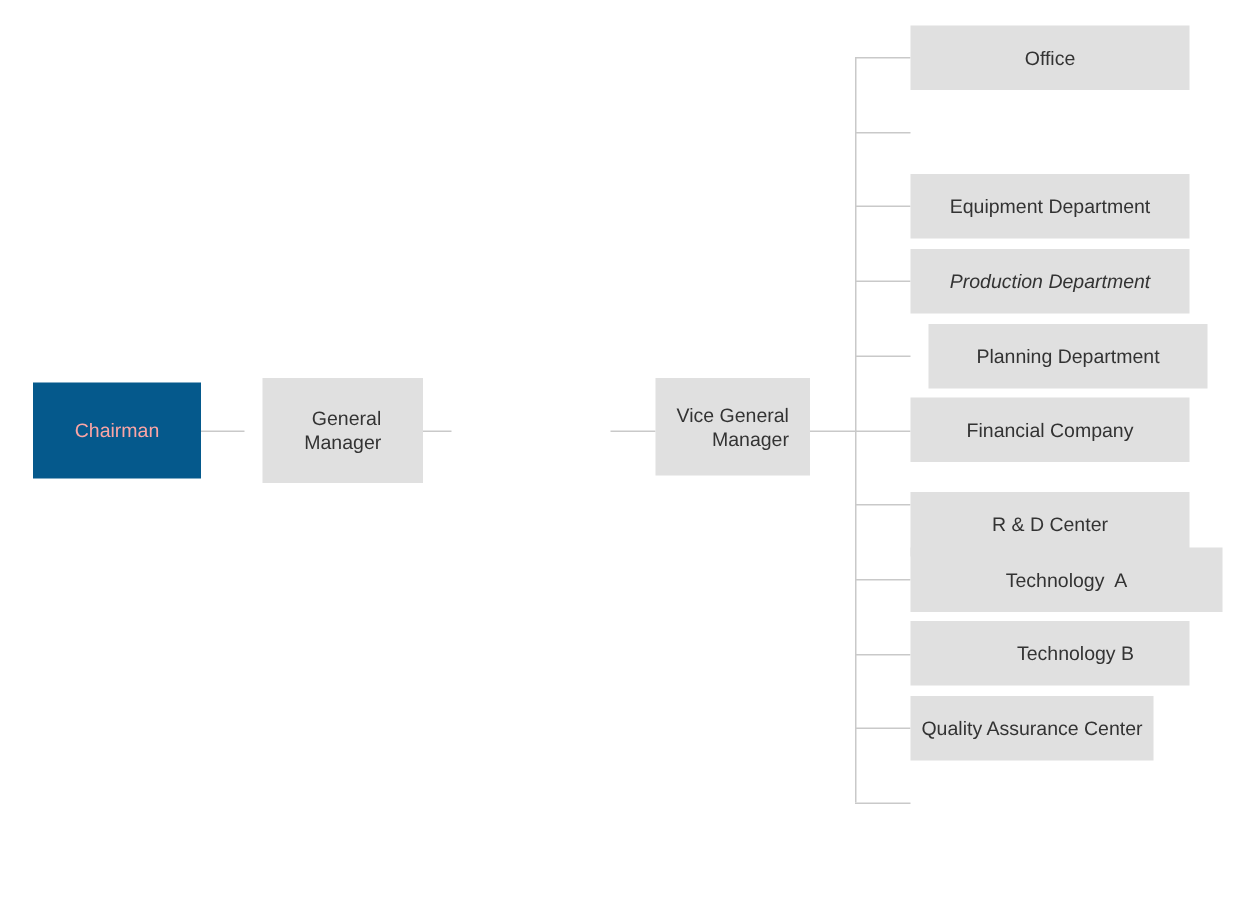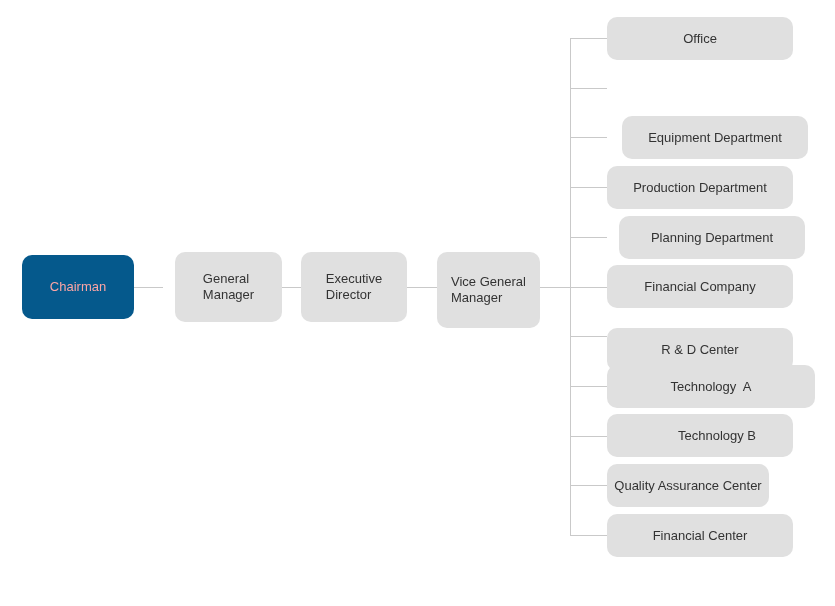--- a/index.html
+++ b/index.html
@@ -18,29 +18,28 @@
     width: 835px;
     height: 606px;
   }
 
   .node {
     position: absolute;
     box-sizing: border-box;
     display: flex;
     align-items: center;
     justify-content: center;
-    text-align: left;
+    text-align: right;
     font-size: 13px;
     line-height: 16px;
     color: #333333;
     background: #e0e0e0;
     padding: 2px 6px;
     white-space: pre-wrap;
     z-index: 2;
-    border-radius: 10px;
   }
   .node.root {
     background: #05598c;
     color: #fca5a5;
   }
 
   .connector {
     position: absolute;
     background: #c9c9c9;
     z-index: 1;
@@ -70,40 +69,37 @@
   <div class="connector h" style="left:570px; top:386px; width:37px;"></div>
   <div class="connector h" style="left:570px; top:436px; width:37px;"></div>
   <div class="connector h" style="left:570px; top:485px; width:37px;"></div>
   <div class="connector h" style="left:570px; top:535px; width:37px;"></div>
 
   <div class="node root" style="left:22px; top:255px; width:112px; height:64px;">Chairman</div>
 
   <div class="node" style="left:163px; top:252px; width:107px; height:70px;margin-left:12px;">General
 Manager</div>
 
-  <div class="node" style="left:301px; top:252px; width:106px; height:70px;">Executive
-Director</div>
 
-  <div class="node" style="left:437px; top:252px; width:103px; height:76px;">Vice General
+  <div class="node" style="left:437px; top:252px; width:103px; height:65px;">Vice General
 Manager</div>
 
   <div class="node" style="left:607px; top:17px; width:186px; height:43px;">Office</div>
 
 
-  <div class="node" style="left:607px; top:116px; width:186px; height:43px;margin-left:15px;">Equipment Department</div>
+  <div class="node" style="left:607px; top:116px; width:186px; height:43px;">Equipment Department</div>
 
-  <div class="node" style="left:607px; top:166px; width:186px; height:43px;">Production Department</div>
+  <div class="node" style="left:607px; top:166px; width:186px; height:43px;font-style:italic;">Production Department</div>
 
   <div class="node" style="left:607px; top:216px; width:186px; height:43px;margin-left:12px;">Planning Department</div>
 
   <div class="node" style="left:607px; top:265px; width:186px; height:43px;">Financial Company</div>
 
   <div class="node" style="left:607px; top:315px; width:186px; height:43px;margin-top:13px;">R &amp; D Center</div>
 
   <div class="node" style="left:607px; top:365px; width:208px; height:43px;">Technology  A</div>
 
   <div class="node" style="left:607px; top:414px; width:186px; height:43px;padding-left:40px;">Technology B</div>
 
   <div class="node" style="left:607px; top:464px; width:162px; height:43px;">Quality Assurance Center</div>
 
-  <div class="node" style="left:607px; top:514px; width:186px; height:43px;">Financial Center</div>
 
 </div>
 
 </body></html>

